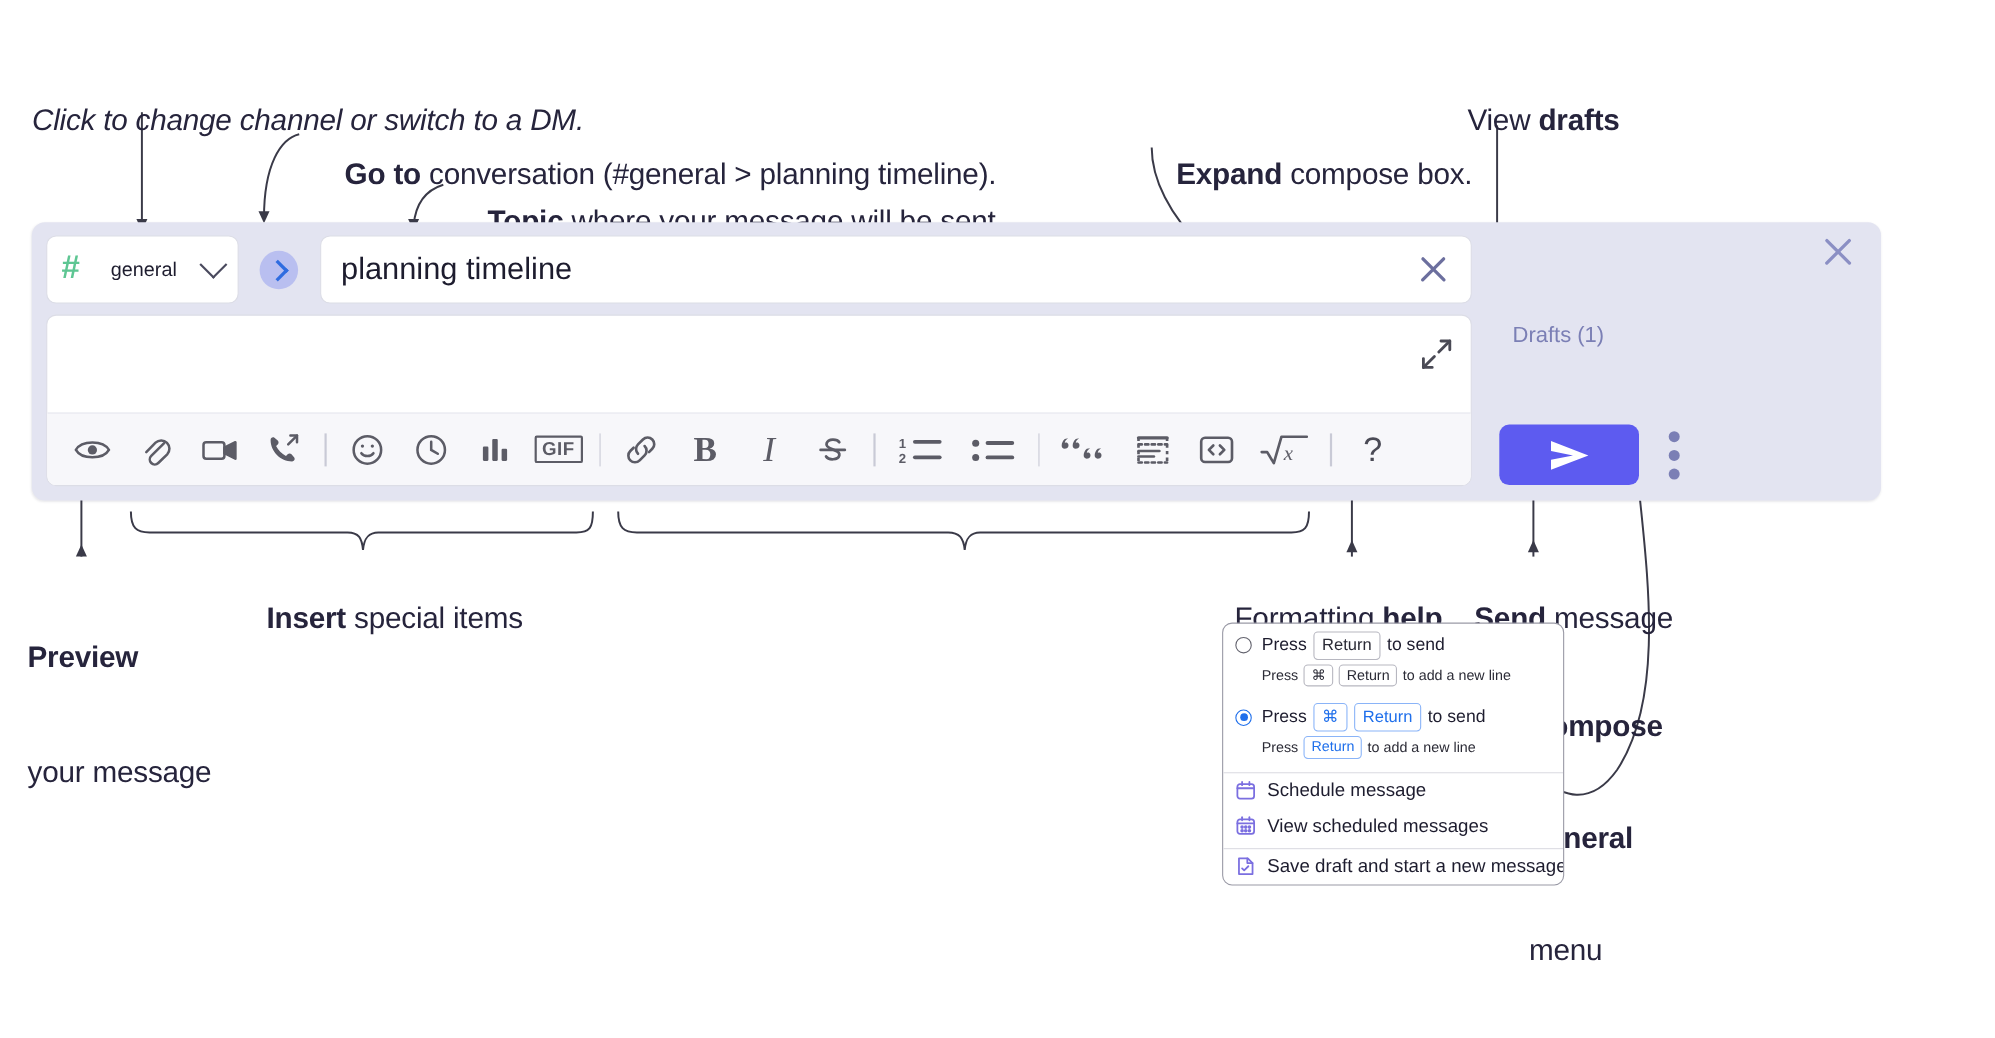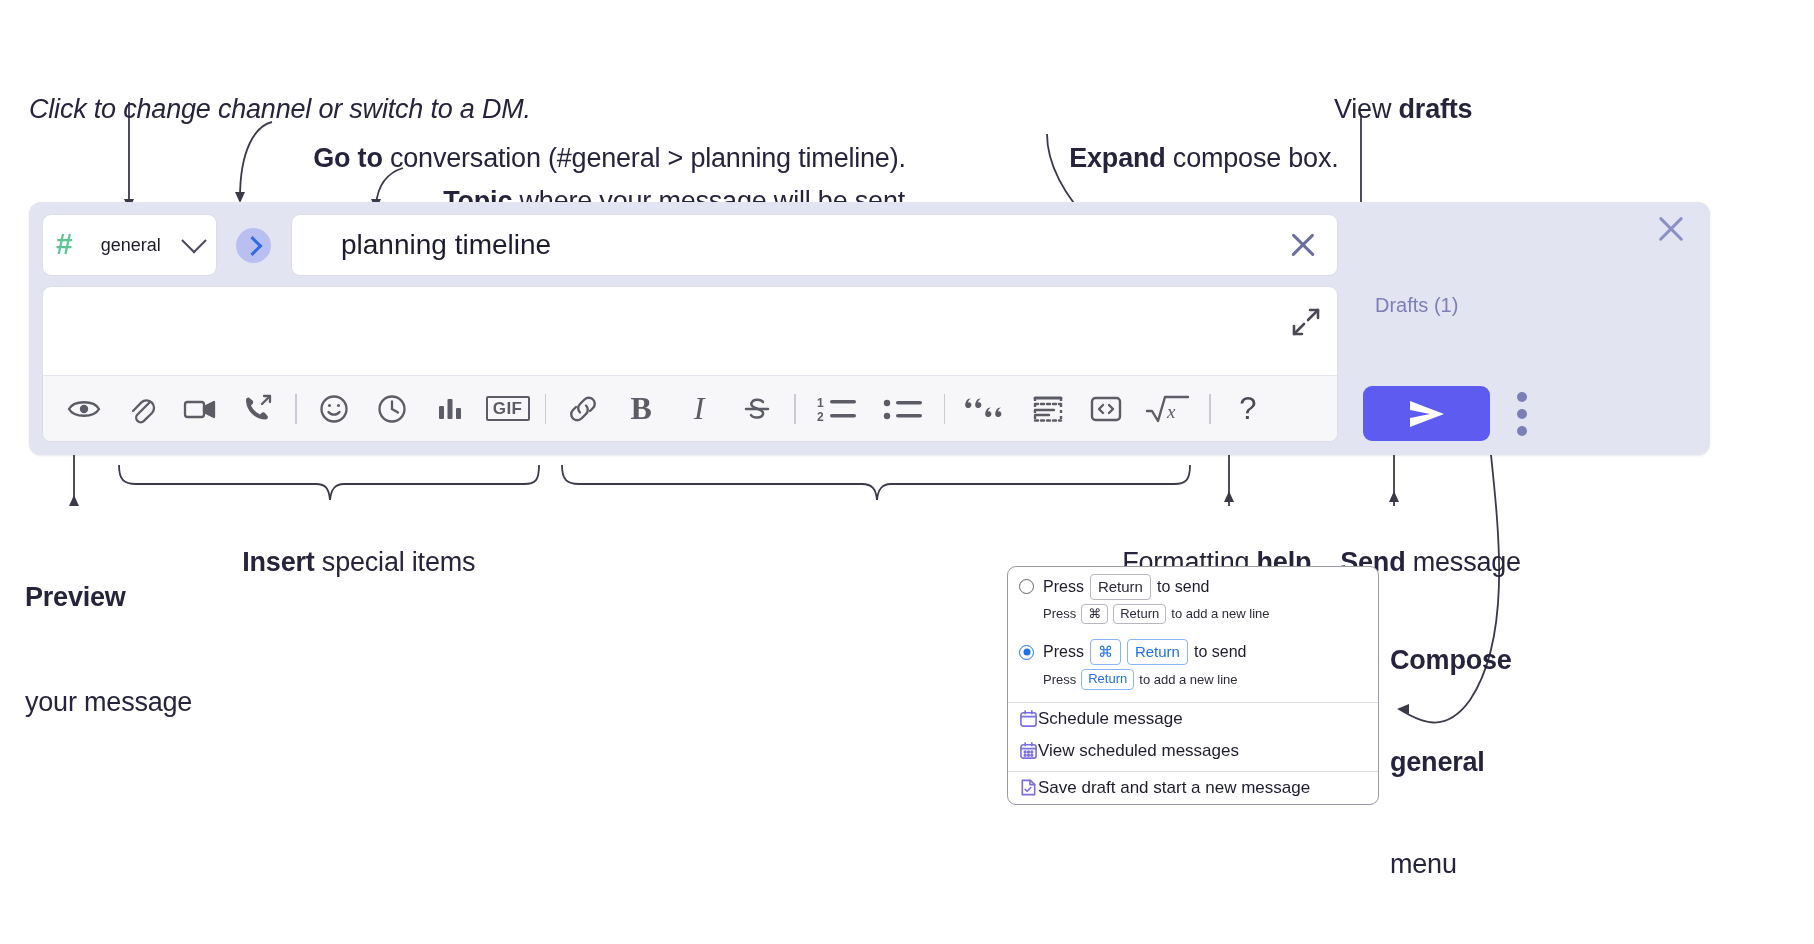--- a/index.html
+++ b/index.html
@@ -86,21 +86,21 @@
   #topic-field{
     position:absolute;left:249px;top:0;
     width:1047px;height:62px;
     background:#fff;
     border:1px solid #dcdde6;
     border-radius:9px;
     box-sizing:border-box;
     display:flex;align-items:center;
     padding:0 18px;
   }
-  #topic-value{font-size:28px;color:#1d1c2e;flex:1;margin-left:31px;}
+  #topic-value{font-size:28px;color:#1d1c2e;flex:1;}
   #topic-clear{
     width:32px;height:32px;position:relative;cursor:pointer;flex:0 0 auto;
   }
   #topic-clear:before,#topic-clear:after{
     content:"";position:absolute;left:50%;top:50%;
     width:30px;height:3.4px;background:#6c6f9e;border-radius:2px;
   }
   #topic-clear:before{transform:translate(-50%,-50%) rotate(45deg);}
   #topic-clear:after{transform:translate(-50%,-50%) rotate(-45deg);}
 
@@ -180,22 +180,22 @@
     position:absolute;left:1480px;top:186px;
     width:26px;height:52px;cursor:pointer;
     display:flex;flex-direction:column;align-items:center;justify-content:center;gap:7px;
   }
   #compose-options-btn span{
     width:10px;height:10px;border-radius:50%;background:#7b7fb5;display:block;
   }
 
   
   #options-menu{
-    position:absolute;left:1007px;top:566px;
-    width:372px;
+    position:absolute;left:1111px;top:566px;
+    width:311px;
     background:#fff;
     border:1.4px solid #9a9aa6;
     border-radius:9px;
     box-sizing:border-box;
     font-size:15px;
     overflow:hidden;
   }
   .opt-row{display:flex;align-items:center;padding:7px 11px 2px 11px;}
   .radio{
     width:15px;height:15px;border-radius:50%;
@@ -216,21 +216,21 @@
   }
   .key{
     border:1.2px solid #b7b7c0;border-radius:4px;
     padding:1px 6px;font-size:13px;line-height:1.3;
     background:#fff;color:#2b2b36;display:inline-block;
   }
   .opt-main .key{font-size:15px;padding:2px 7px;}
   .key.blue{border-color:#8ab4f8;color:#1f6feb;}
   .divider{height:1px;background:#dcdce3;margin:4px 0 0 0;}
   .menu-item{
-    display:flex;align-items:center;
+    display:flex;align-items:center;gap:10px;
     padding:6px 11px;font-size:17px;color:#1d1c2e;cursor:pointer;
     white-space:nowrap;
   }
   .menu-item .mi{width:19px;height:19px;flex:0 0 auto;color:#7b6fe0;}
 </style>
 </head>
 <body>
 
 <div class="stage">
 

